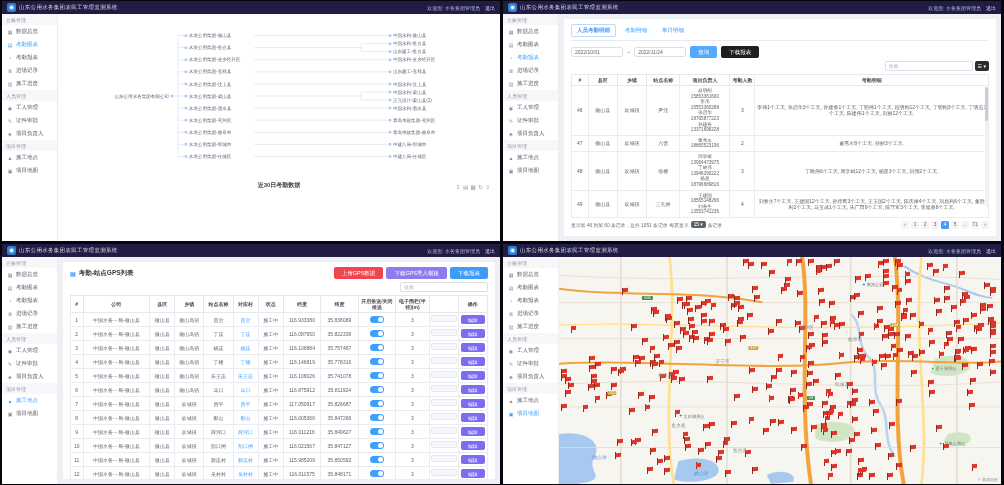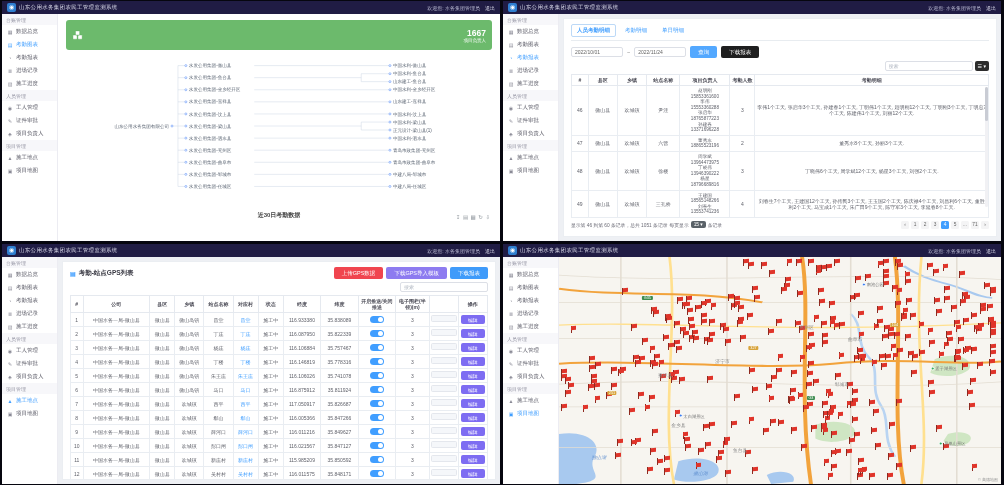--- a/index.html
+++ b/index.html
@@ -143,35 +143,20 @@
             <span>施工地点</span>
           </div>
           <div class="side-item">
             <span class="si">▣</span>
             <span>项目地图</span>
           </div>
         </div>
       <div class="content">
         <div class="dash-wrap">
           <div class="cards" id="cards">
-              <div class="card" style="background: rgb(108, 186, 108);">
-                <span class="cicon">
-                  <svg width="12" height="11" viewBox="0 0 13 12">
-                    <g fill="#fff" stroke="#5a5" stroke-width="0.4">
-                      <rect x="1" y="5.5" width="4.5" height="4.5" rx="0.5"></rect>
-                      <rect x="6.5" y="5.5" width="4.5" height="4.5" rx="0.5"></rect>
-                      <rect x="3.8" y="1" width="4.5" height="4.5" rx="0.5"></rect>
-                    </g>
-                  </svg>
-                </span>
-                <div class="cmeta">
-                  <div class="cval">1667</div>
-                  <div class="clab">项目负责人</div>
-                </div>
-              </div>
             </div>
           <div class="tree-area">
             <svg id="tree-svg" width="100%" height="150" viewBox="0 0 430 150">
                 <line x1="113" y1="11" x2="113" y2="133" stroke="#cdd6e4" stroke-width="0.5"></line>
                 <line x1="107" y1="72" x2="113" y2="72" stroke="#cdd6e4" stroke-width="0.5"></line>
                 <line x1="113" y1="11" x2="121" y2="11" stroke="#cdd6e4" stroke-width="0.5"></line>
                 <circle cx="121" cy="11" r="1" fill="#fff" stroke="#5b8ff9" stroke-width="0.6"></circle>
                 <text x="124" y="12.6" font-size="4.6" fill="#5a6472" text-anchor="start">水发公用集团-微山县</text>
                 <line x1="190" y1="11" x2="327" y2="11" stroke="#cdd6e4" stroke-width="0.5"></line>
                 <circle cx="327" cy="11" r="1" fill="#fff" stroke="#5b8ff9" stroke-width="0.6"></circle>

